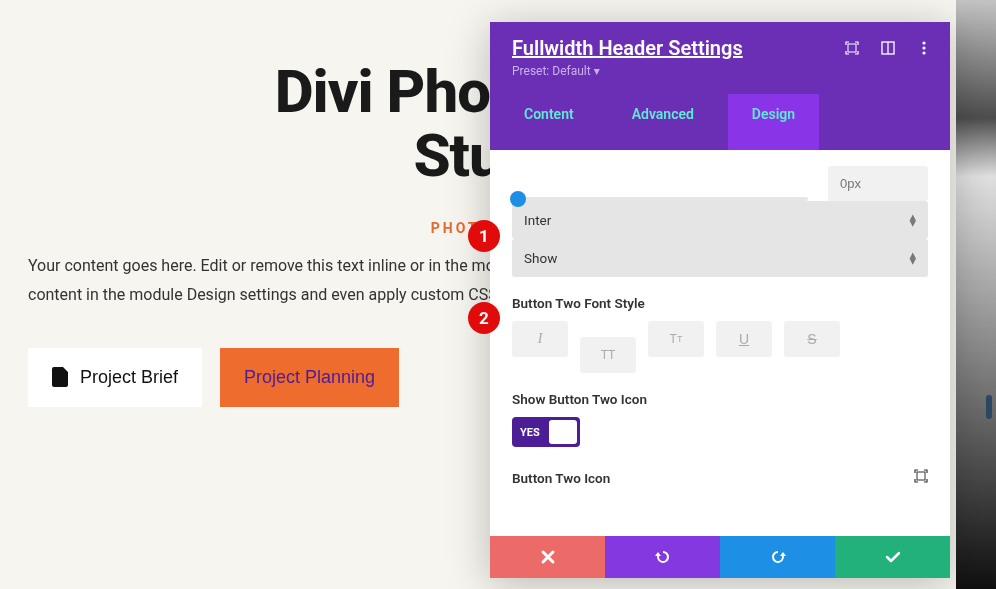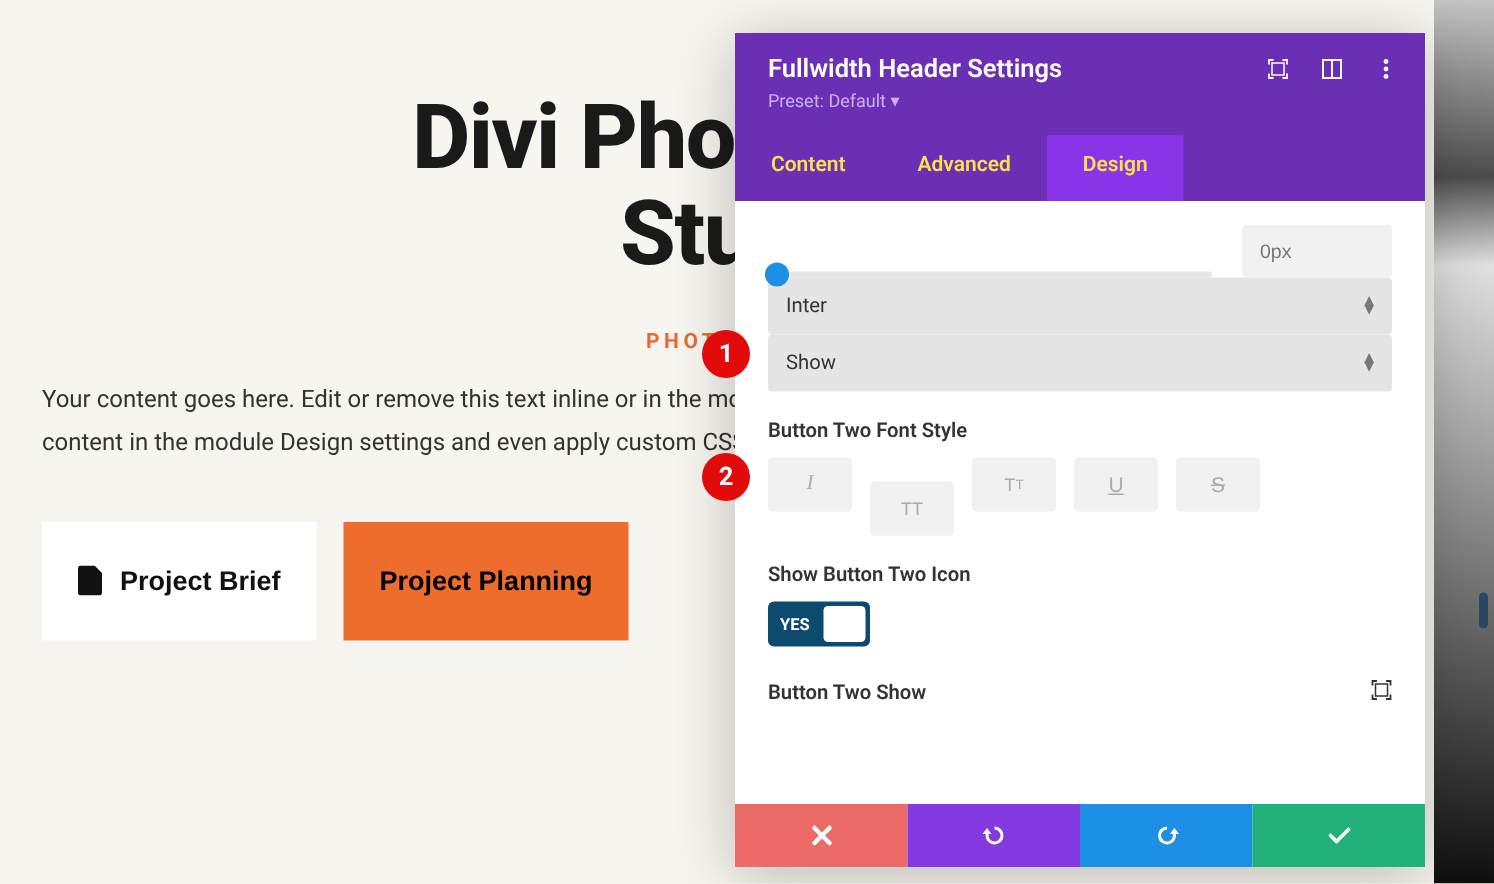--- a/index.html
+++ b/index.html
@@ -42,33 +42,33 @@
   }
   .btn-row {
     margin-top: 38px;
     display: flex;
     gap: 18px;
   }
   .btn {
     display: inline-flex;
     align-items: center;
     gap: 10px;
-    padding: 29px 24px;
+    padding: 19px 24px;
     font-size: 18px;
-    font-weight: 700;
+    font-weight: 400;
     border: none;
     cursor: pointer;
   }
   .btn.white {
     background: #fff;
     color: #111;
   }
   .btn.orange {
     background: #ef6c2f;
-    color: #000000;
+    color: #4c1d95;
     justify-content: center;
   }
   .doc-icon {
     width: 18px; height: 20px;
     position: relative;
   }
   .doc-icon svg { width: 18px; height: 20px; display: block; }
 
   
   .photo-strip {
@@ -95,45 +95,47 @@
     background: #6b2fb6;
     color: #fff;
     padding: 14px 18px 4px 22px;
   }
   .panel-title-row {
     display: flex;
     align-items: center;
     justify-content: space-between;
   }
   .panel-title {
-    font-size: 17px;
+    font-size: 20px;
     font-weight: 600;
+    text-decoration: underline;
   }
   .panel-icons {
     display: flex;
     gap: 20px;
   }
   .panel-icons span { cursor: pointer; display:flex; align-items:center; justify-content:center; width:16px; height:16px;}
   .panel-preset {
     font-size: 12px;
     color: #cbb1ec;
     margin-top: 4px;
   }
 
   .tabs {
     background: #6b2fb6;
     display: flex;
     padding: 12px 0 0 0;
   }
   .tab {
-    padding: 12px 24px 16px 24px;
+    padding: 12px 24px 28px 24px;
     font-size: 14px;
     font-weight: 600;
-    color: #fde047;
-    cursor: pointer;
+    color: #5eead4;
+    cursor: pointer;
+    margin-left: 10px;
   }
   .tab.active {
     background: #8934e6;
   }
 
   .panel-body {
     flex: 1;
     overflow-y: hidden;
     padding: 0 22px 0 22px;
     position: relative;
@@ -208,21 +210,21 @@
     align-items: center;
     justify-content: center;
     color: #aaa;
     font-size: 14px;
     cursor: pointer;
     font-family: "Times New Roman", serif;
   }
 
   .toggle {
     width: 68px; height: 30px;
-    background: #0c4a6e;
+    background: #4c1d95;
     border-radius: 4px;
     display: flex;
     align-items: center;
     padding: 3px;
     cursor: pointer;
   }
   .toggle .lab {
     color: #fff;
     font-size: 11px;
     font-weight: 700;
@@ -384,21 +386,21 @@
         </div>
     </div>
 
     <div class="group-label">Show Button Two Icon</div>
     <div class="toggle">
       <span class="lab">YES</span>
       <span class="knob"></span>
     </div>
 
     <div class="group-label row-flex" style="margin-top:22px;">
-      <span>Button Two Show</span>
+      <span>Button Two Icon</span>
       <span class="expand-icn"><svg width="14" height="14" viewBox="0 0 14 14">
             <rect x="3" y="3" width="8" height="8" fill="none" stroke="#333" stroke-width="1"></rect>
             <path d="M1 4V1h3M13 4V1h-3M1 10v3h3M13 10v3h-3" fill="none" stroke="#333" stroke-width="1.2"></path>
           </svg></span>
     </div>
 
   </div>
 
   <div class="action-bar">
     <div class="ab-red">

